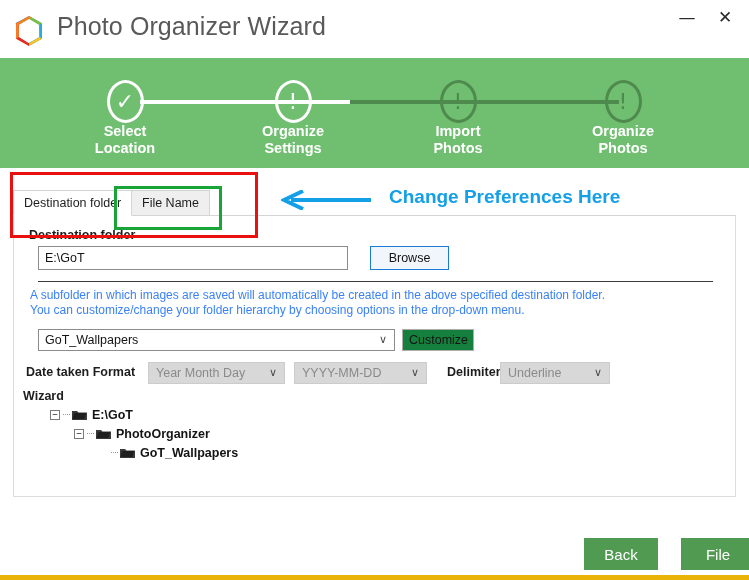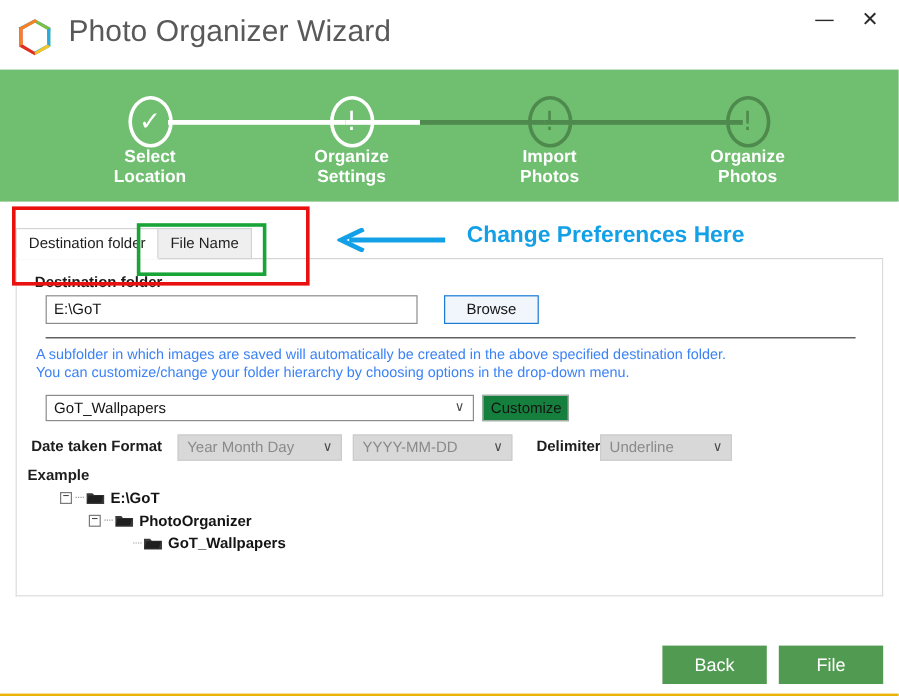--- a/index.html
+++ b/index.html
@@ -7,21 +7,21 @@
     margin: 0; padding: 0;
     width: 749px; height: 580px;
     overflow: hidden;
     background: #ffffff;
     font-family: "Liberation Sans", sans-serif;
   }
   #app {
     position: relative;
     width: 749px; height: 580px;
     background: #ffffff;
-    border-bottom: 2px solid #eab308;
+    border-bottom: 5px solid #eab308;
   }
 
   
   .titlebar {
     position: absolute; left: 0; top: 0;
     width: 749px; height: 58px;
     background: #ffffff;
   }
   .logo {
     position: absolute; left: 12px; top: 14px;
@@ -225,27 +225,28 @@
     flex: 0 0 auto;
   }
   .expander.blank { border: none; background: transparent; }
   .dots { width: 7px; border-top: 1px dotted #9a9a9a; margin-right: 2px; flex: 0 0 auto; }
   .folder-ico { margin-right: 5px; flex: 0 0 auto; }
   .tnode .tlabel { font-weight: bold; }
 
   
   .btn-wiz {
     position: absolute; top: 538px;
-    width: 87px; height: 32px;
+    width: 74px; height: 32px;
     background: #519a51;
     border: none;
     color: #ffffff;
     font-family: "Liberation Sans", sans-serif;
     font-size: 15px;
     cursor: default;
+    margin-left: 32px;
   }
   .btn-back { left: 552px; }
   .btn-next { left: 649px; }
 
   
   .anno-red {
     position: absolute; left: 10px; top: 172px;
     width: 248px; height: 66px;
     border: 3px solid #e8110f;
     z-index: 10; pointer-events: none;
@@ -359,21 +360,21 @@
   <div class="combo c2">
     <span>YYYY-MM-DD</span>
     <span class="caret">∨</span>
   </div>
   <div class="lbl-delim">Delimiter</div>
   <div class="combo c3">
     <span>Underline</span>
     <span class="caret">∨</span>
   </div>
 
-  <div class="lbl-example">Example</div>
+  <div class="lbl-example">Wizard</div>
 
   <div class="tree">
     <div class="tnode lvl1">
       <span class="expander">−</span>
       <span class="dots"></span>
       <svg class="folder-ico" width="15" height="12" viewBox="0 0 15 12">
         <path d="M0 2 h5 l1.5 1.6 H15 V11 H0 Z" fill="#3a3a3a"></path>
         <path d="M2 4 h12 l-1.5 6 H0.5 Z" fill="#1f1f1f"></path>
       </svg>
       <span class="tlabel">E:\GoT</span>

